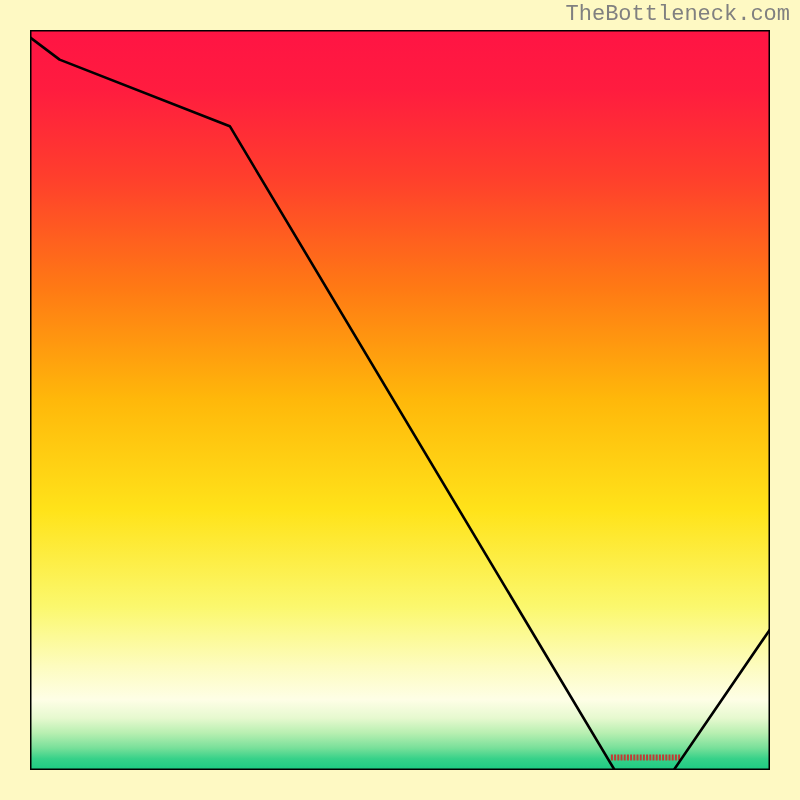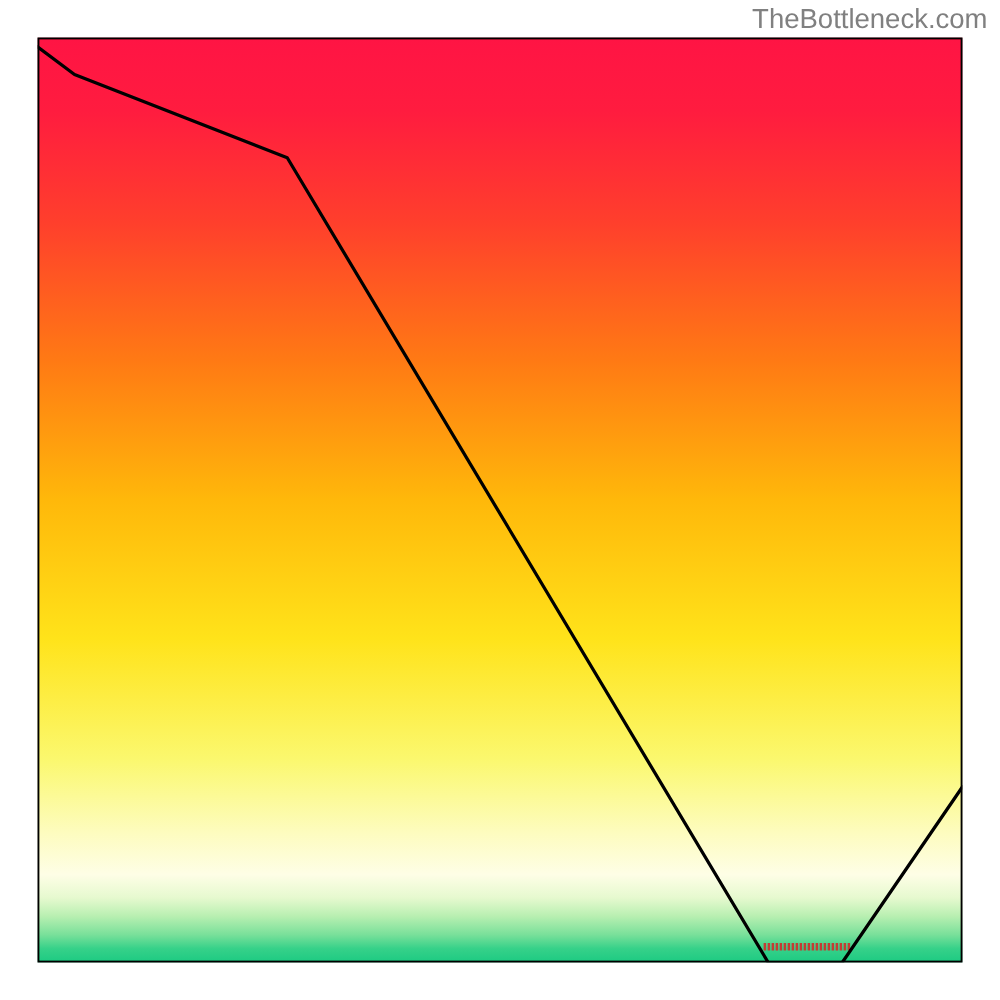--- a/index.html
+++ b/index.html
@@ -8,21 +8,22 @@
     width: 800px;
     height: 800px;
     background: #000;
     overflow: hidden;
     font-family: Arial, Helvetica, sans-serif;
   }
   .stage {
     position: relative;
     width: 800px;
     height: 800px;
-    background: #ffffff;
+    background: #fef9c3;
+    font-family: Liberation Mono, monospace;
   }
   .watermark {
     position: absolute;
     top: 2px;
     right: 10px;
     color: #808080;
     font-size: 22px;
     font-weight: 400;
     letter-spacing: 0px;
     z-index: 10;

